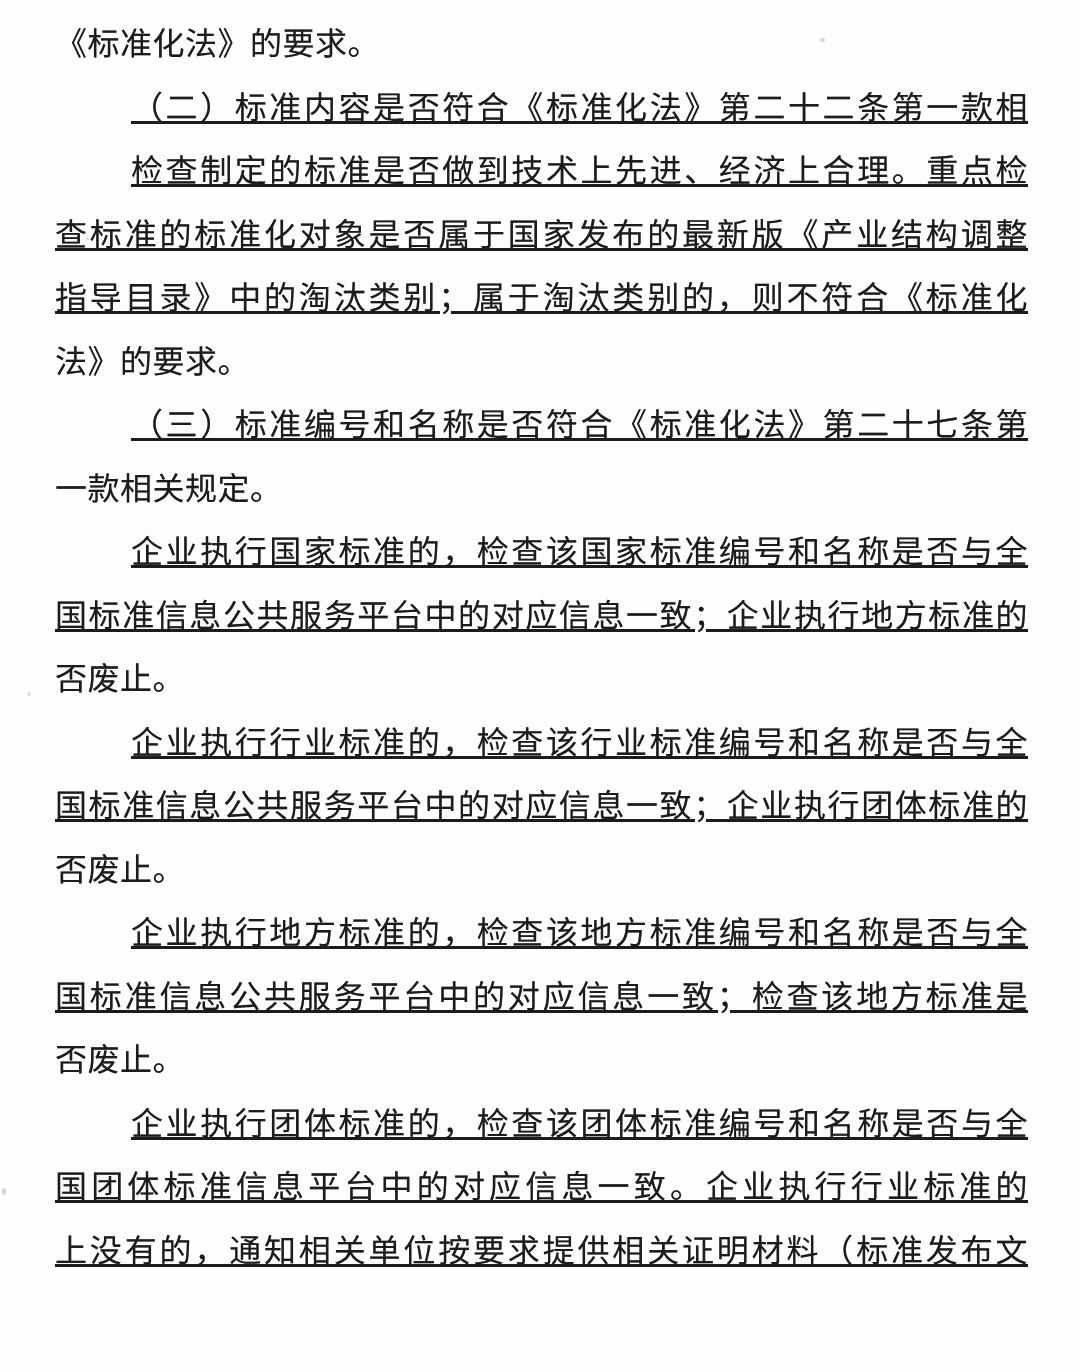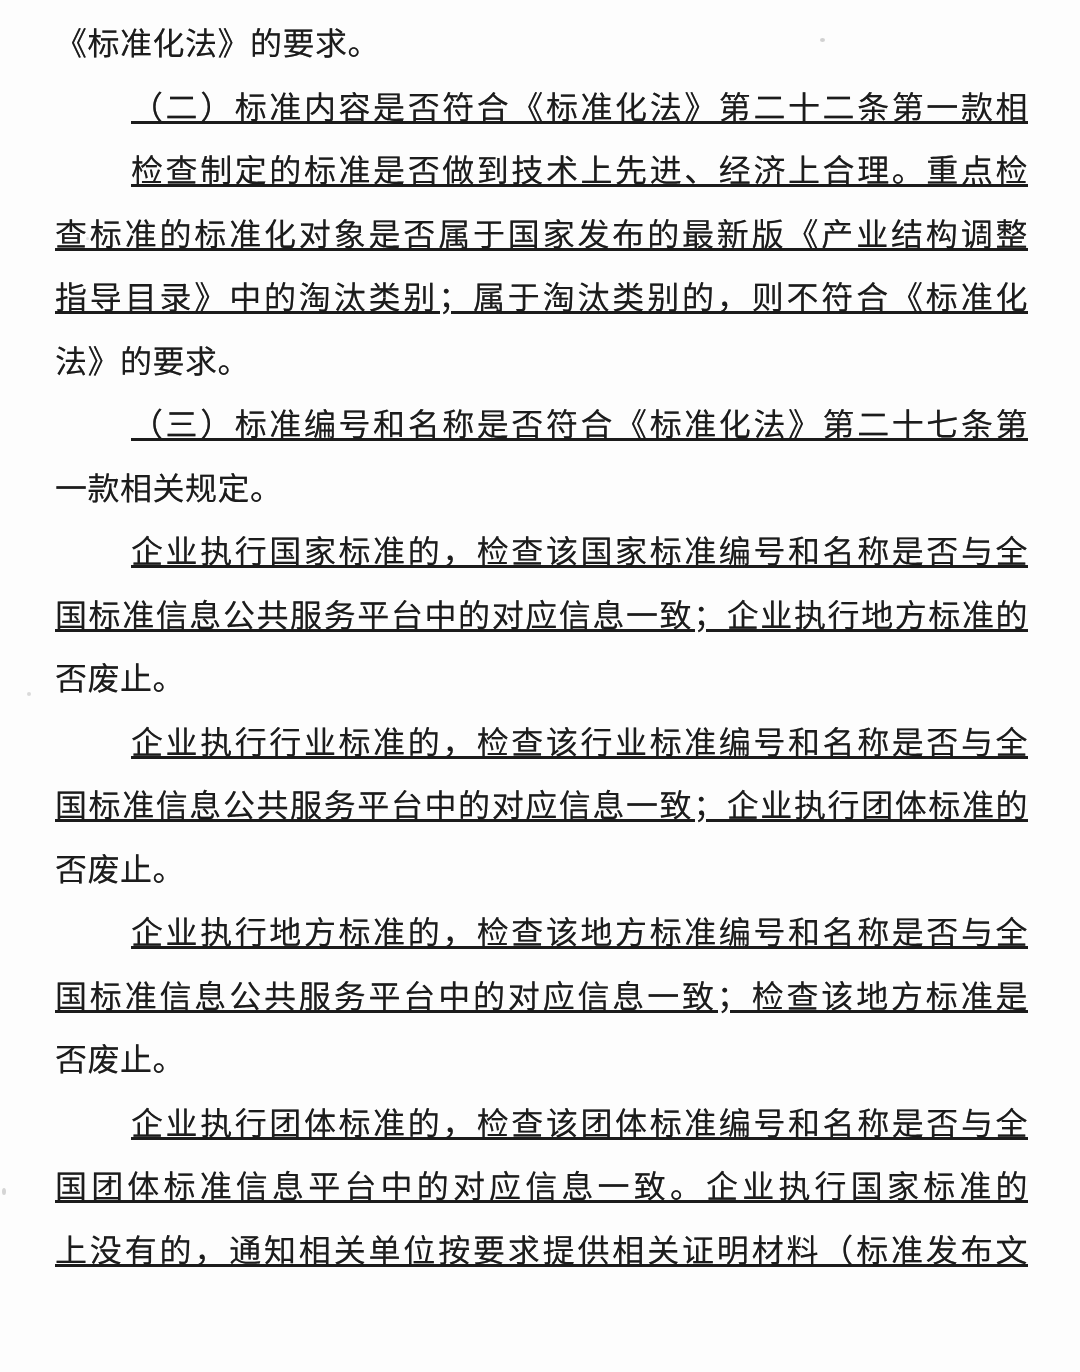--- a/index.html
+++ b/index.html
@@ -78,21 +78,21 @@
       <div class="line indent justify">企业执行国家标准的，检查该国家标准编号和名称是否与全</div>
       <div class="line justify">国标准信息公共服务平台中的对应信息一致；企业执行地方标准的</div>
       <div class="line">否废止。</div>
       <div class="line indent justify">企业执行行业标准的，检查该行业标准编号和名称是否与全</div>
       <div class="line justify">国标准信息公共服务平台中的对应信息一致；企业执行团体标准的</div>
       <div class="line">否废止。</div>
       <div class="line indent justify">企业执行地方标准的，检查该地方标准编号和名称是否与全</div>
       <div class="line justify">国标准信息公共服务平台中的对应信息一致；检查该地方标准是</div>
       <div class="line">否废止。</div>
       <div class="line indent justify">企业执行团体标准的，检查该团体标准编号和名称是否与全</div>
-      <div class="line justify">国团体标准信息平台中的对应信息一致。企业执行国家标准的</div>
+      <div class="line justify">国团体标准信息平台中的对应信息一致。企业执行行业标准的</div>
       <div class="line justify">上没有的，通知相关单位按要求提供相关证明材料（标准发布文</div>
     </div>
 </div>
 
 <span class="speck s1"></span>
 <span class="speck s2"></span>
 <span class="speck s3"></span>
 <span class="speck s4"></span>
 
 </body></html>

